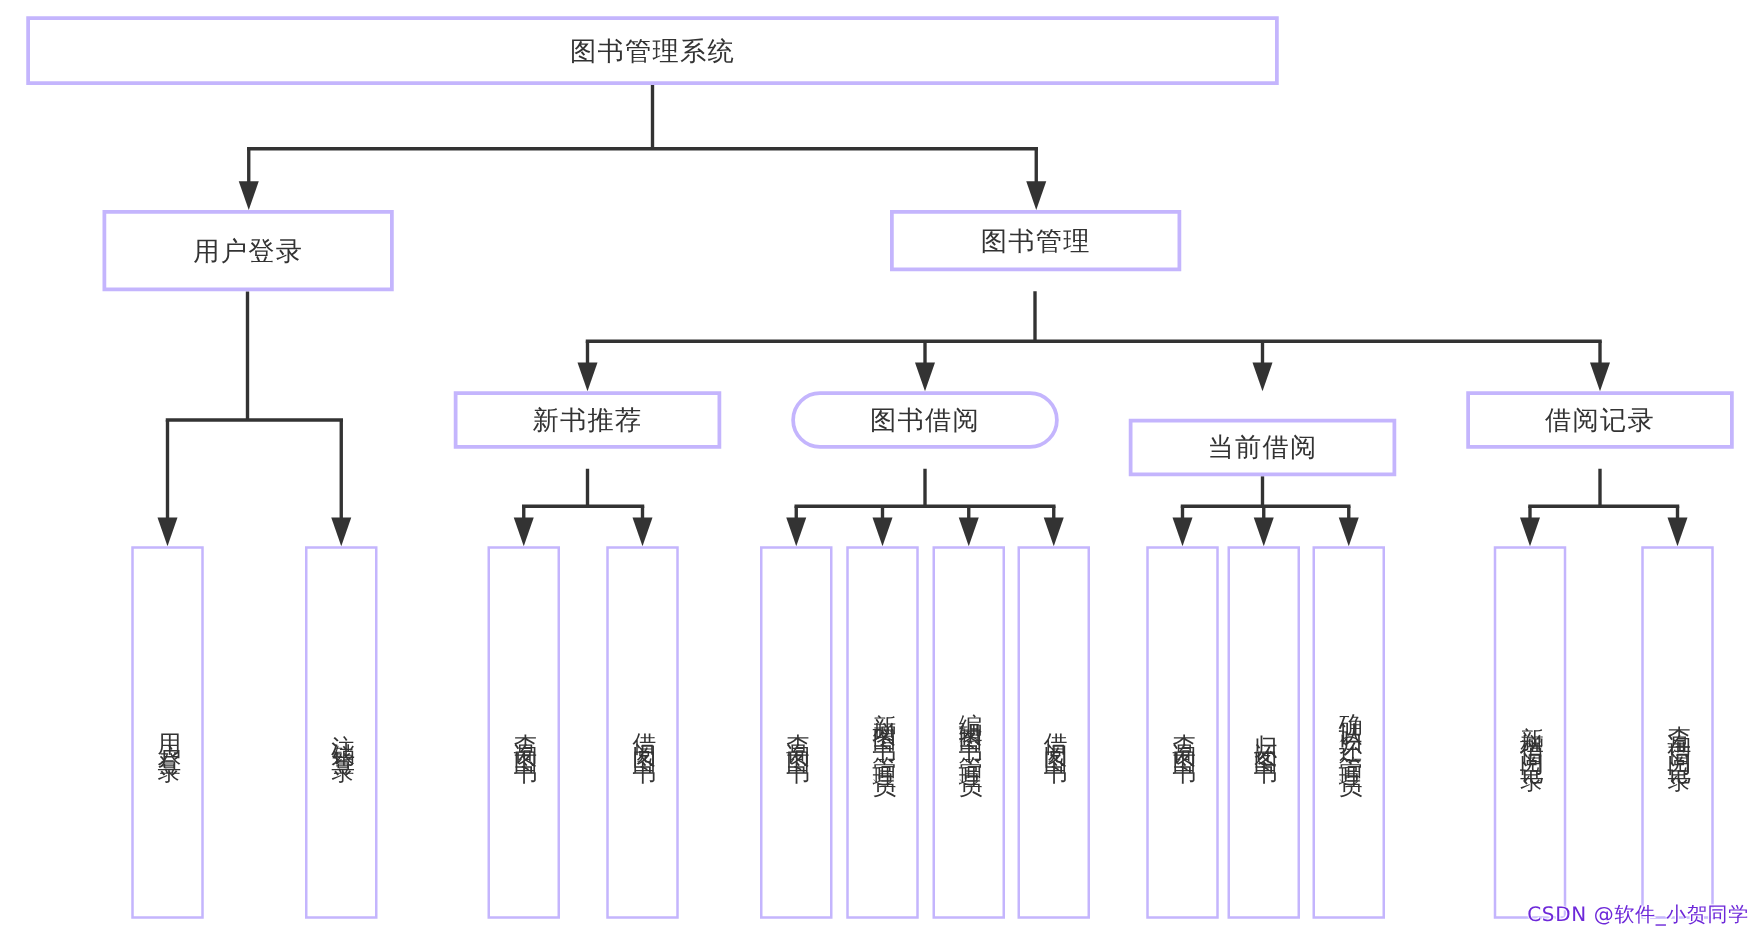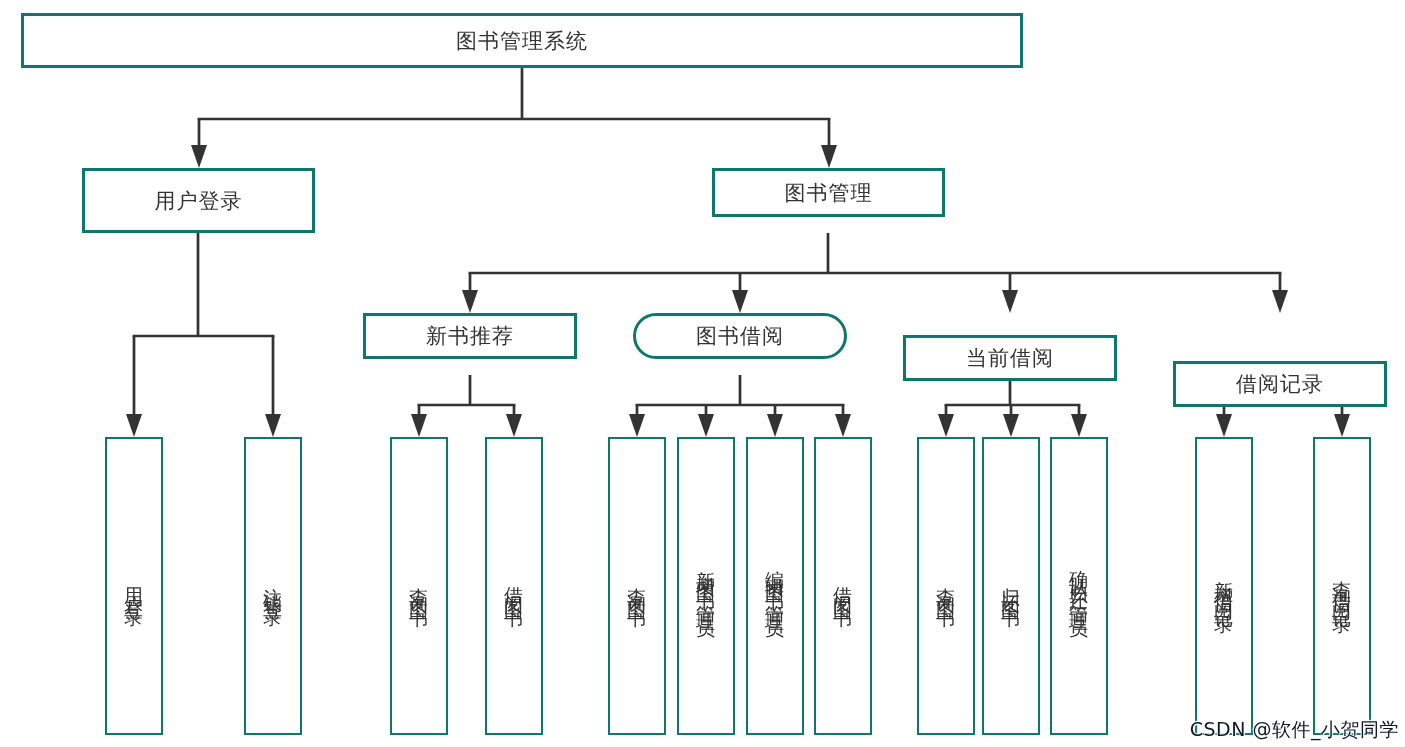--- a/index.html
+++ b/index.html
@@ -16,68 +16,69 @@
     position: absolute;
     left: 0; top: 0;
     width: 1405px; height: 747px;
     pointer-events: none;
   }
   .ln { stroke: #333333; stroke-width: 2.7; fill: none; }
   .ah { fill: #333333; stroke: none; }
   .node {
     position: absolute;
     background: #ffffff;
-    border: 3px solid #0f766e;
+    border: 3px solid #c4b5fd;
     box-sizing: border-box;
     display: flex;
     align-items: center;
     justify-content: center;
     text-align: center;
+    font-family: Liberation Mono, monospace;
   }
   .node.h { font-size: 21px; letter-spacing: 1px; }
   .node.leaf {
     border-width: 2.5px;
     writing-mode: vertical-rl;
     text-orientation: mixed;
     font-size: 19px;
     letter-spacing: 7px;
     line-height: 1;
   }
   
   .root  { left: 21px;  top: 13px;  width: 1002px; height: 55px; }
   
   .n-l2a { left: 82px;  top: 168px; width: 233px; height: 65px; }
   .n-l2b { left: 712px; top: 168px; width: 233px; height: 49px; }
   
   .l3 { top: 313px; width: 214px; height: 46px; }
   .n-l3a { left: 363px; }
   .n-l3b { left: 633px; border-radius: 25px; }
   .n-l3c { left: 903px; margin-top: 22px; }
-  .n-l3d { left: 1173px; margin-top: 48px; }
+  .n-l3d { left: 1173px; }
   
   .leaf { top: 437px; width: 58px; height: 298px; }
   .lf0  { left: 105px; }
   .lf1  { left: 244px; }
   .lf2  { left: 390px; }
   .lf3  { left: 485px; }
   .lf4  { left: 608px; }
   .lf5  { left: 677px; }
   .lf6  { left: 746px; }
   .lf7  { left: 814px; }
   .lf8  { left: 917px; }
   .lf9  { left: 982px; }
   .lf10 { left: 1050px; }
   .lf11 { left: 1195px; }
   .lf12 { left: 1313px; }
   .watermark {
     position: absolute;
     right: 6px;
     bottom: 4px;
-    font-size: 19px;
-    color: #0f172a;
+    font-size: 16px;
+    color: #6d28d9;
     letter-spacing: 0.5px;
     z-index: 5;
     text-shadow: 0 0 3px #ffffff, 1px 1px 0 #ffffff, -1px -1px 0 #ffffff;
     white-space: nowrap;
   }
 </style>
 </head>
 <body>
 
 <div class="canvas">

